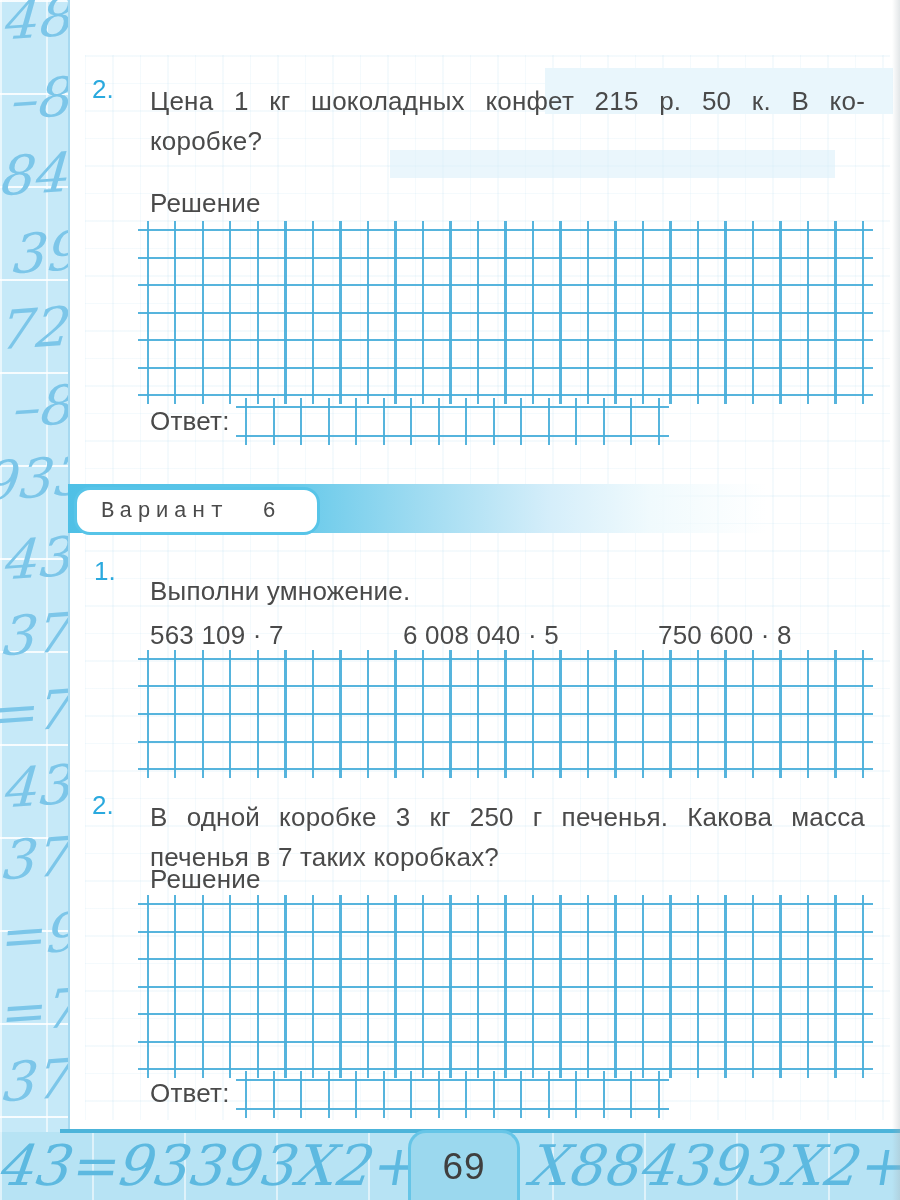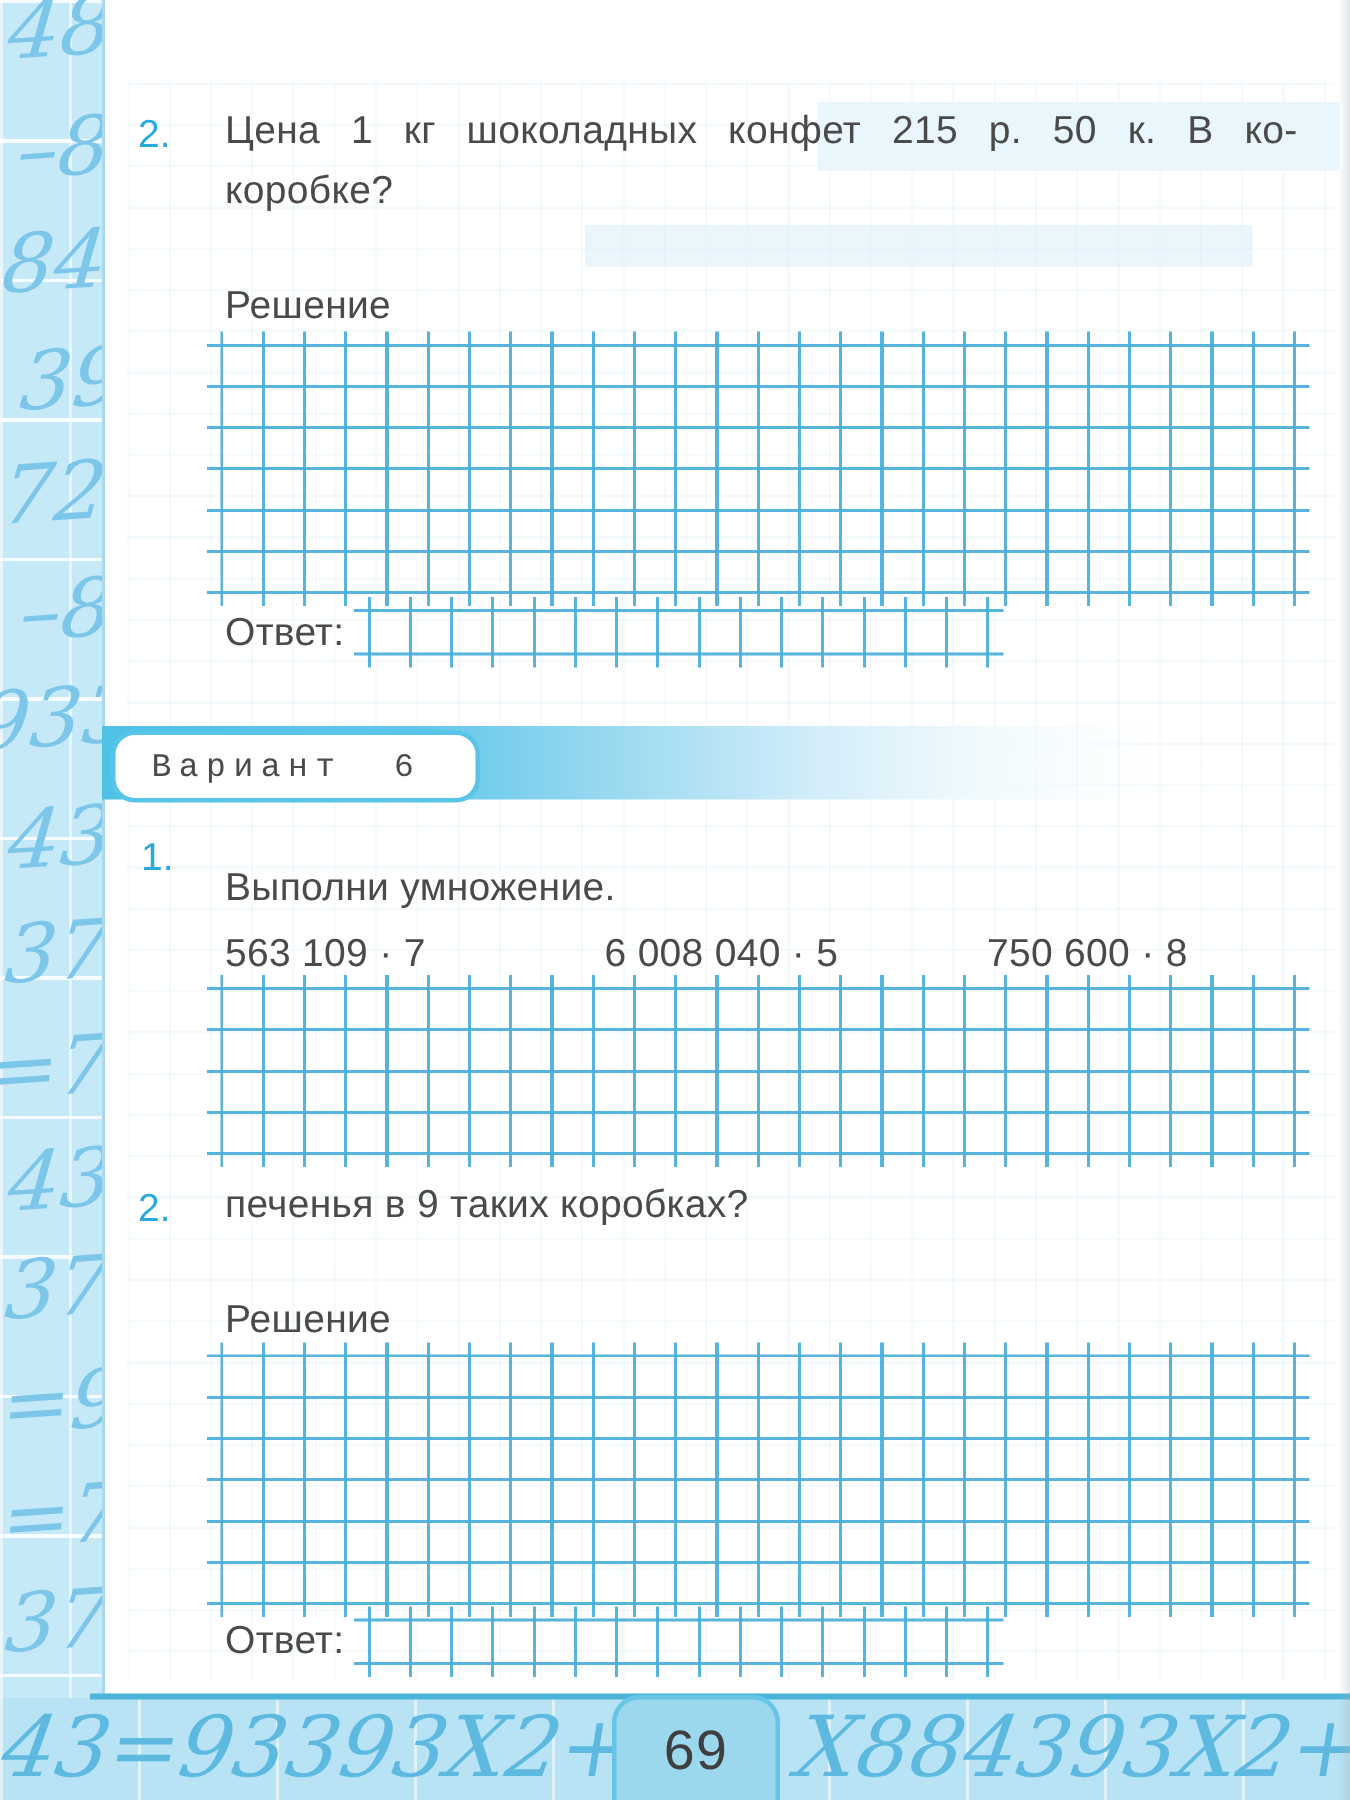--- a/index.html
+++ b/index.html
@@ -68,21 +68,21 @@
   .vbadge{
     position:absolute;left:74px;top:487px;width:246px;height:48px;z-index:3;
     background:#ffffff;border:3px solid #57c4e8;border-radius:16px;box-sizing:border-box;
     display:flex;align-items:center;padding-left:24px;
   }
   .vbadge span{font-size:22px;color:#4b4b4b;letter-spacing:5px;word-spacing:16px;font-family:Liberation Mono, monospace;}
 
   
   .txt{color:#4a4a4a;font-size:26px;letter-spacing:.2px;}
   .taskNum{position:absolute;color:#2aa9de;font-size:26px;z-index:4;}
-  .para{position:absolute;left:150px;width:715px;line-height:40px;z-index:4;}
+  .para{position:absolute;left:150px;width:715px;line-height:40px;z-index:4;margin-top:15px;}
   .jline{text-align:justify;text-align-last:justify;display:block;}
   .lline{text-align:left;display:block;}
   .label{position:absolute;left:150px;z-index:4;}
   .problems{position:absolute;top:620px;left:0;width:900px;z-index:4;}
   .problems span{position:absolute;white-space:nowrap;}
 
   
   .grid{position:absolute;z-index:2;}
   .grid .h{position:absolute;top:0;bottom:0;left:-9px;right:-9px;
     background:repeating-linear-gradient(to bottom, rgba(72,174,218,.92) 0 2px, transparent 2px 27.5px);}
@@ -151,21 +151,22 @@
   <span style="left:658px">750 600 · 8</span>
 </div>
 
 <div class="grid" style="left:147px;top:658px;width:717px;height:112px">
   <div class="h"></div>
   <div class="v"></div>
 </div>
 
 <span class="taskNum" style="left:92px;top:790px">2.</span>
 <div class="para txt" style="top:782px">
-  <span class="lline">печенья в 9 таких коробках?</span>
+  <span class="jline">В одной коробке 3 кг 250 г печенья. Какова масса</span>
+  <span class="lline">печенья в 7 таких коробках?</span>
 </div>
 <span class="label txt" style="top:864px">Решение</span>
 
 <div class="grid" style="left:147px;top:903px;width:717px;height:167px">
   <div class="h"></div>
   <div class="v"></div>
 </div>
 
 <span class="label txt" style="top:1078px">Ответ:</span>
 <div class="astrip" style="left:245px;top:1079px">

